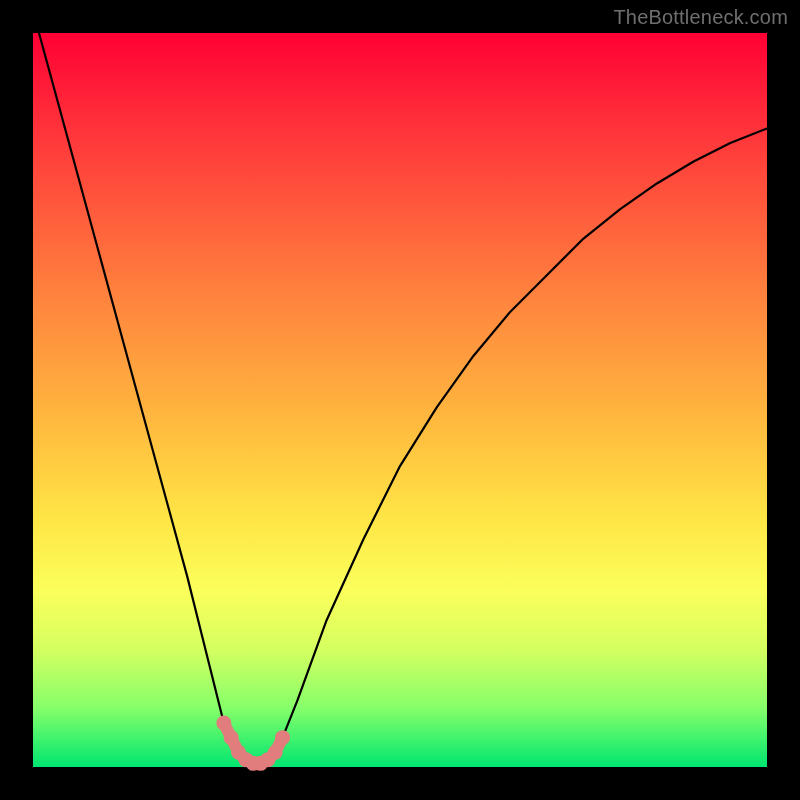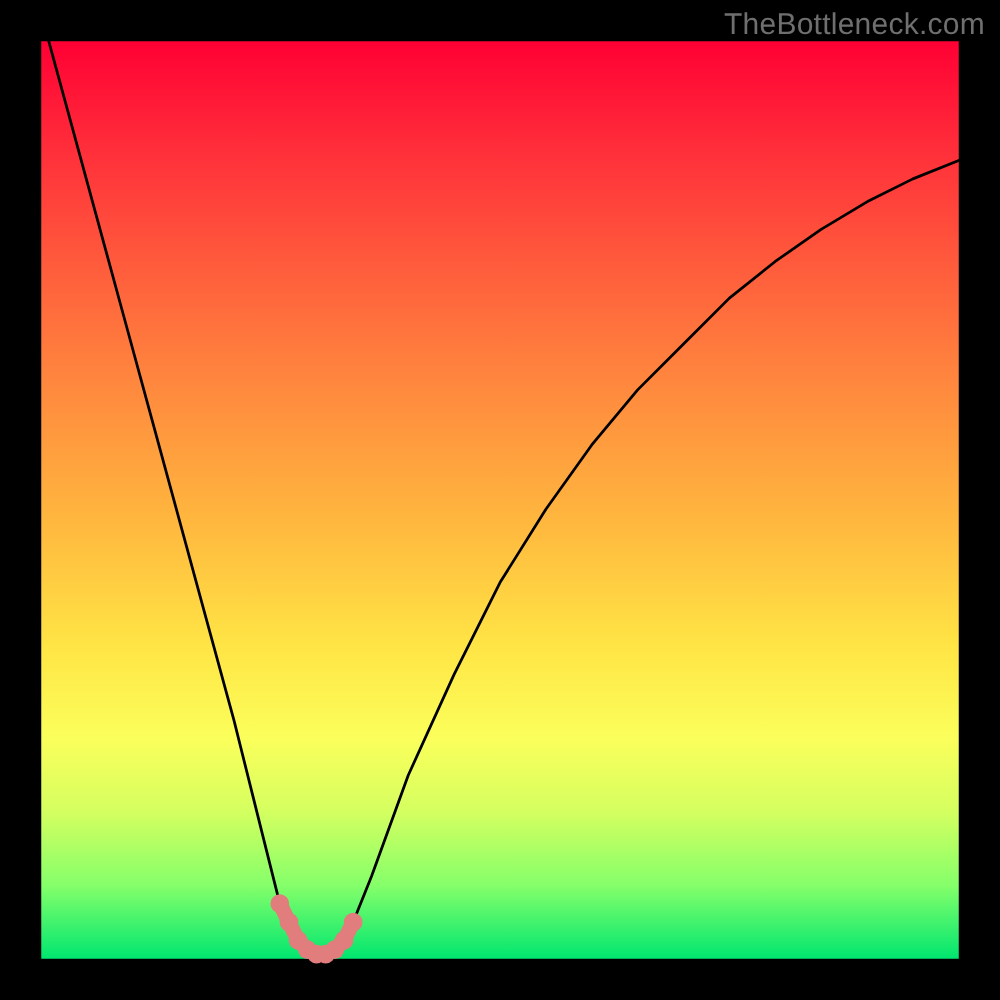--- a/index.html
+++ b/index.html
@@ -37,21 +37,21 @@
       #d4ff60 84%,
       #85ff6a 92%,
       #00e670 100%
     );
   }
   .watermark {
     position: absolute;
     top: 6px;
     right: 12px;
     color: #6f6f6f;
-    font-size: 24px;
+    font-size: 20px;
     font-weight: 500;
     letter-spacing: 0.2px;
   }
   svg.curve {
     position: absolute;
     left: 0;
     top: 0;
     width: 734px;
     height: 734px;
     overflow: visible;

